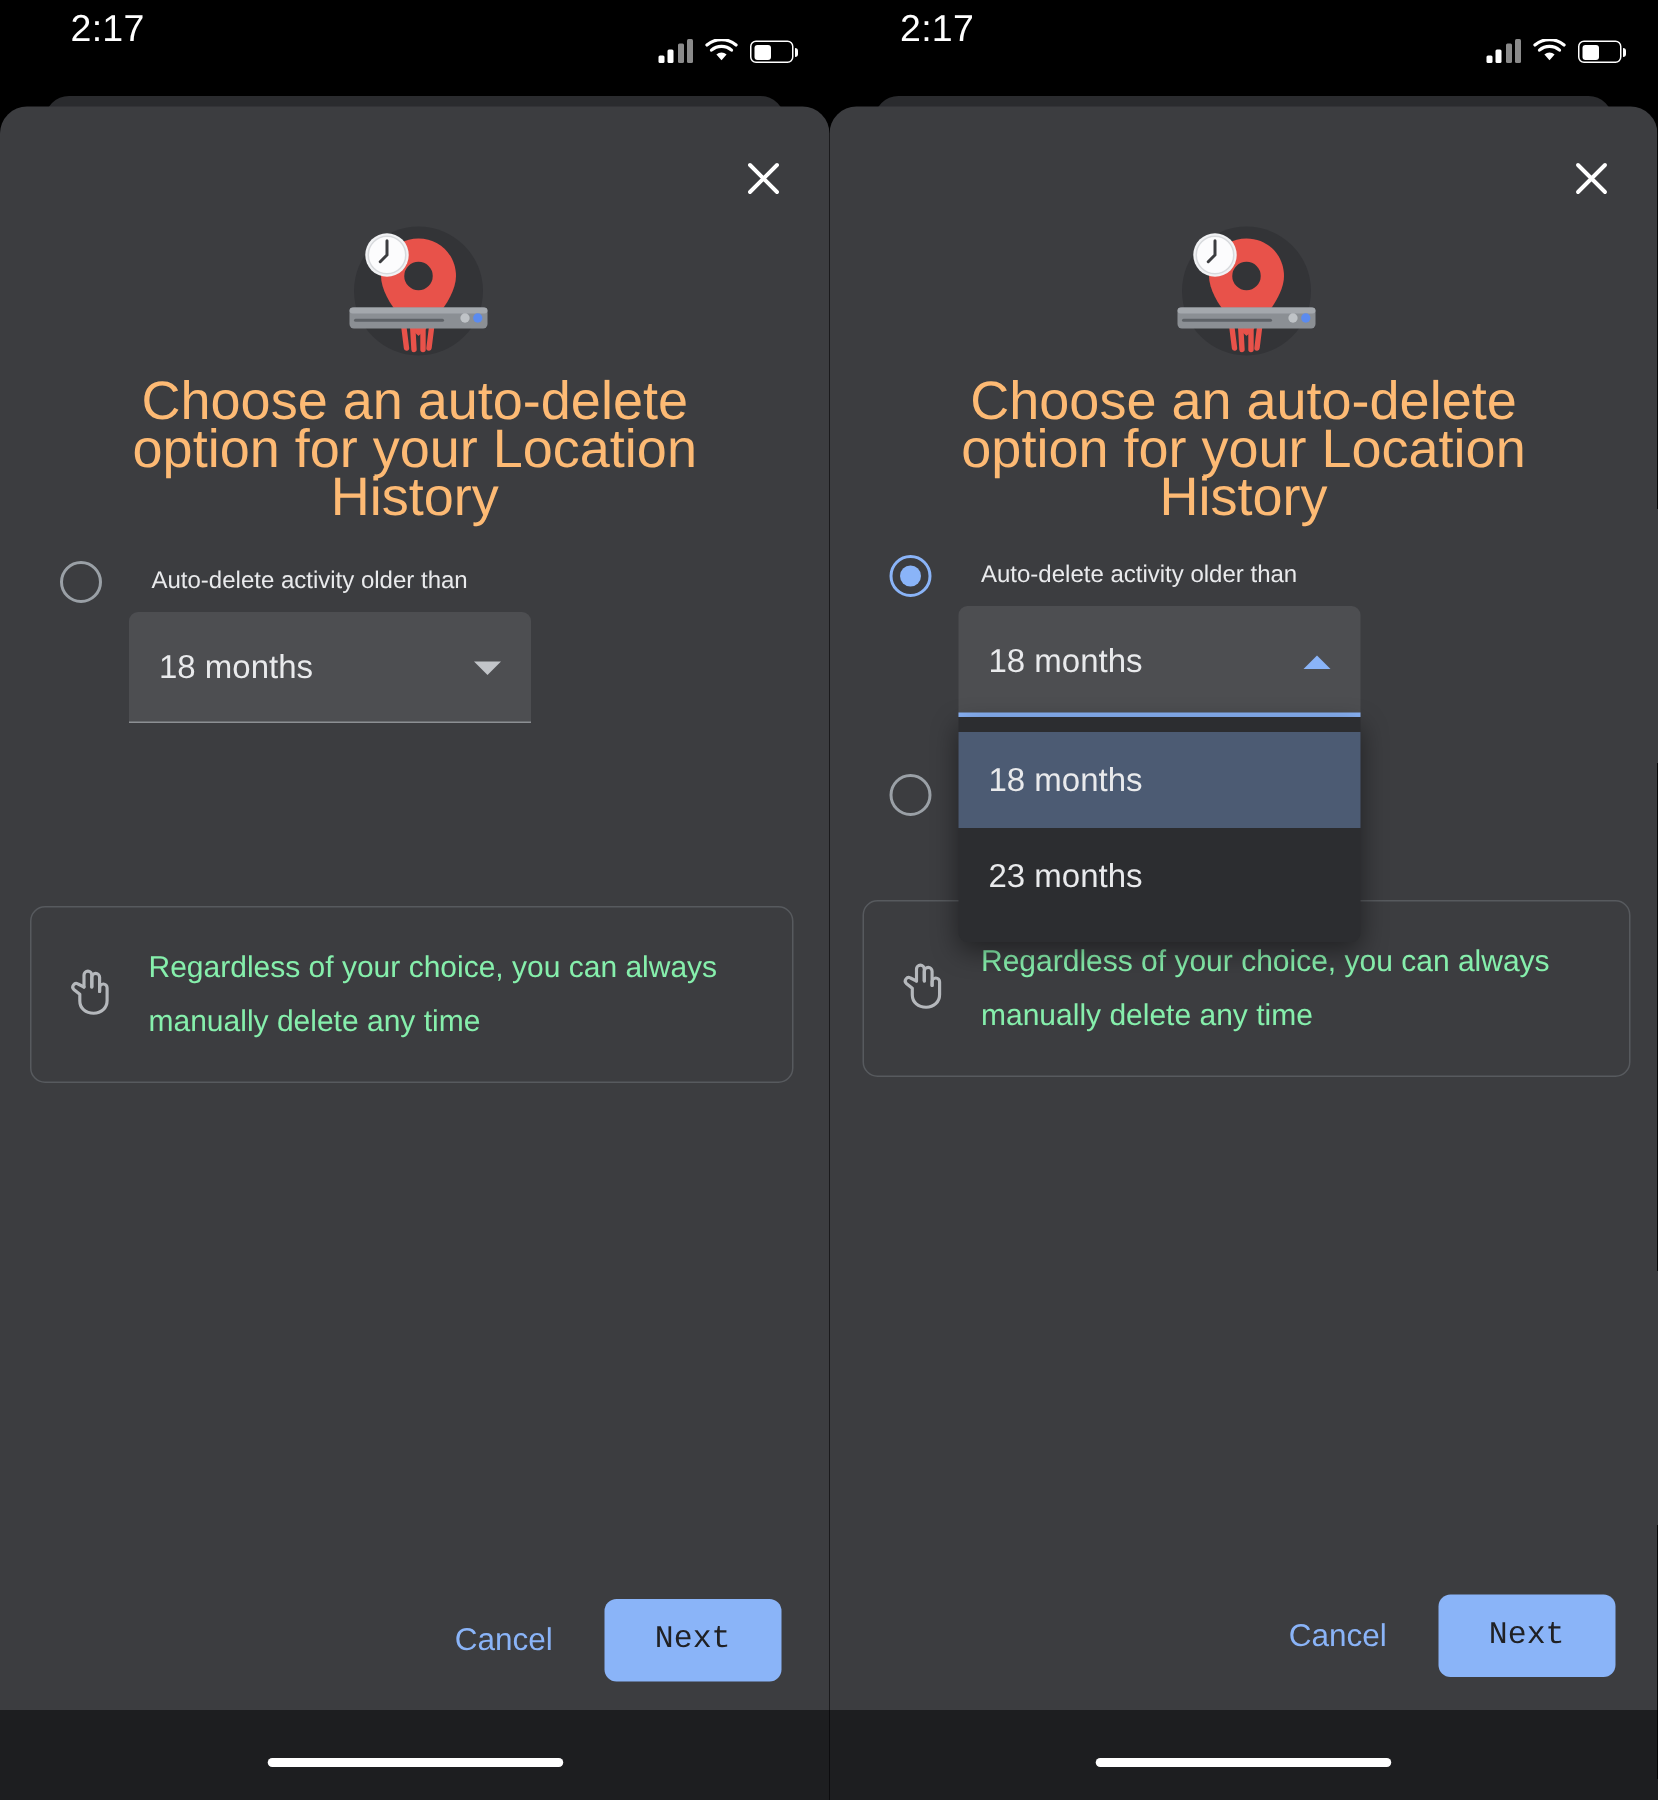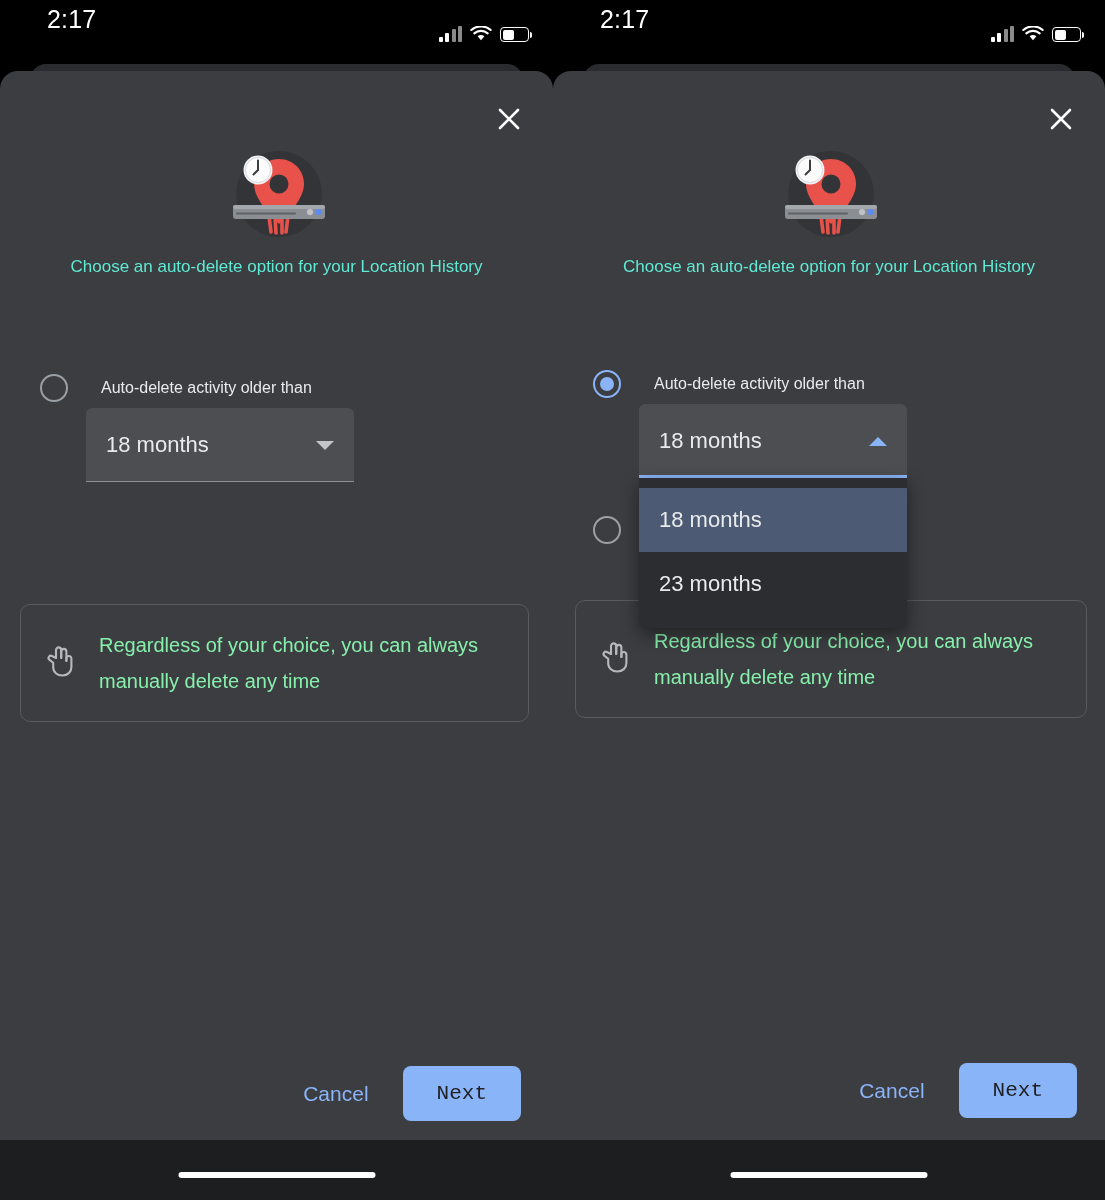--- a/index.html
+++ b/index.html
@@ -76,22 +76,22 @@
     width: 44px; height: 44px; cursor: pointer;
   }
   .close-btn svg { display: block; }
 
   
   .illus { position: absolute; left: 50%; transform: translateX(-50%); top: 72px; }
 
   
   .heading {
     position: absolute; left: 46px; right: 46px; top: 180px;
-    text-align: center; color: #5eead4;
-    font-size: 17px; line-height: 32px; font-weight: 400;
+    text-align: center; color: #fdba74;
+    font-size: 36px; line-height: 32px; font-weight: 400;
   }
 
   
   .opt-row { position: absolute; display: flex; align-items: center; gap: 33px; }
   .radio {
     width: 28px; height: 28px; border-radius: 50%;
     border: 2.4px solid #9aa0a6; flex: none;
     position: relative; cursor: pointer;
   }
   .radio.checked { border-color: #8ab4f8; }

